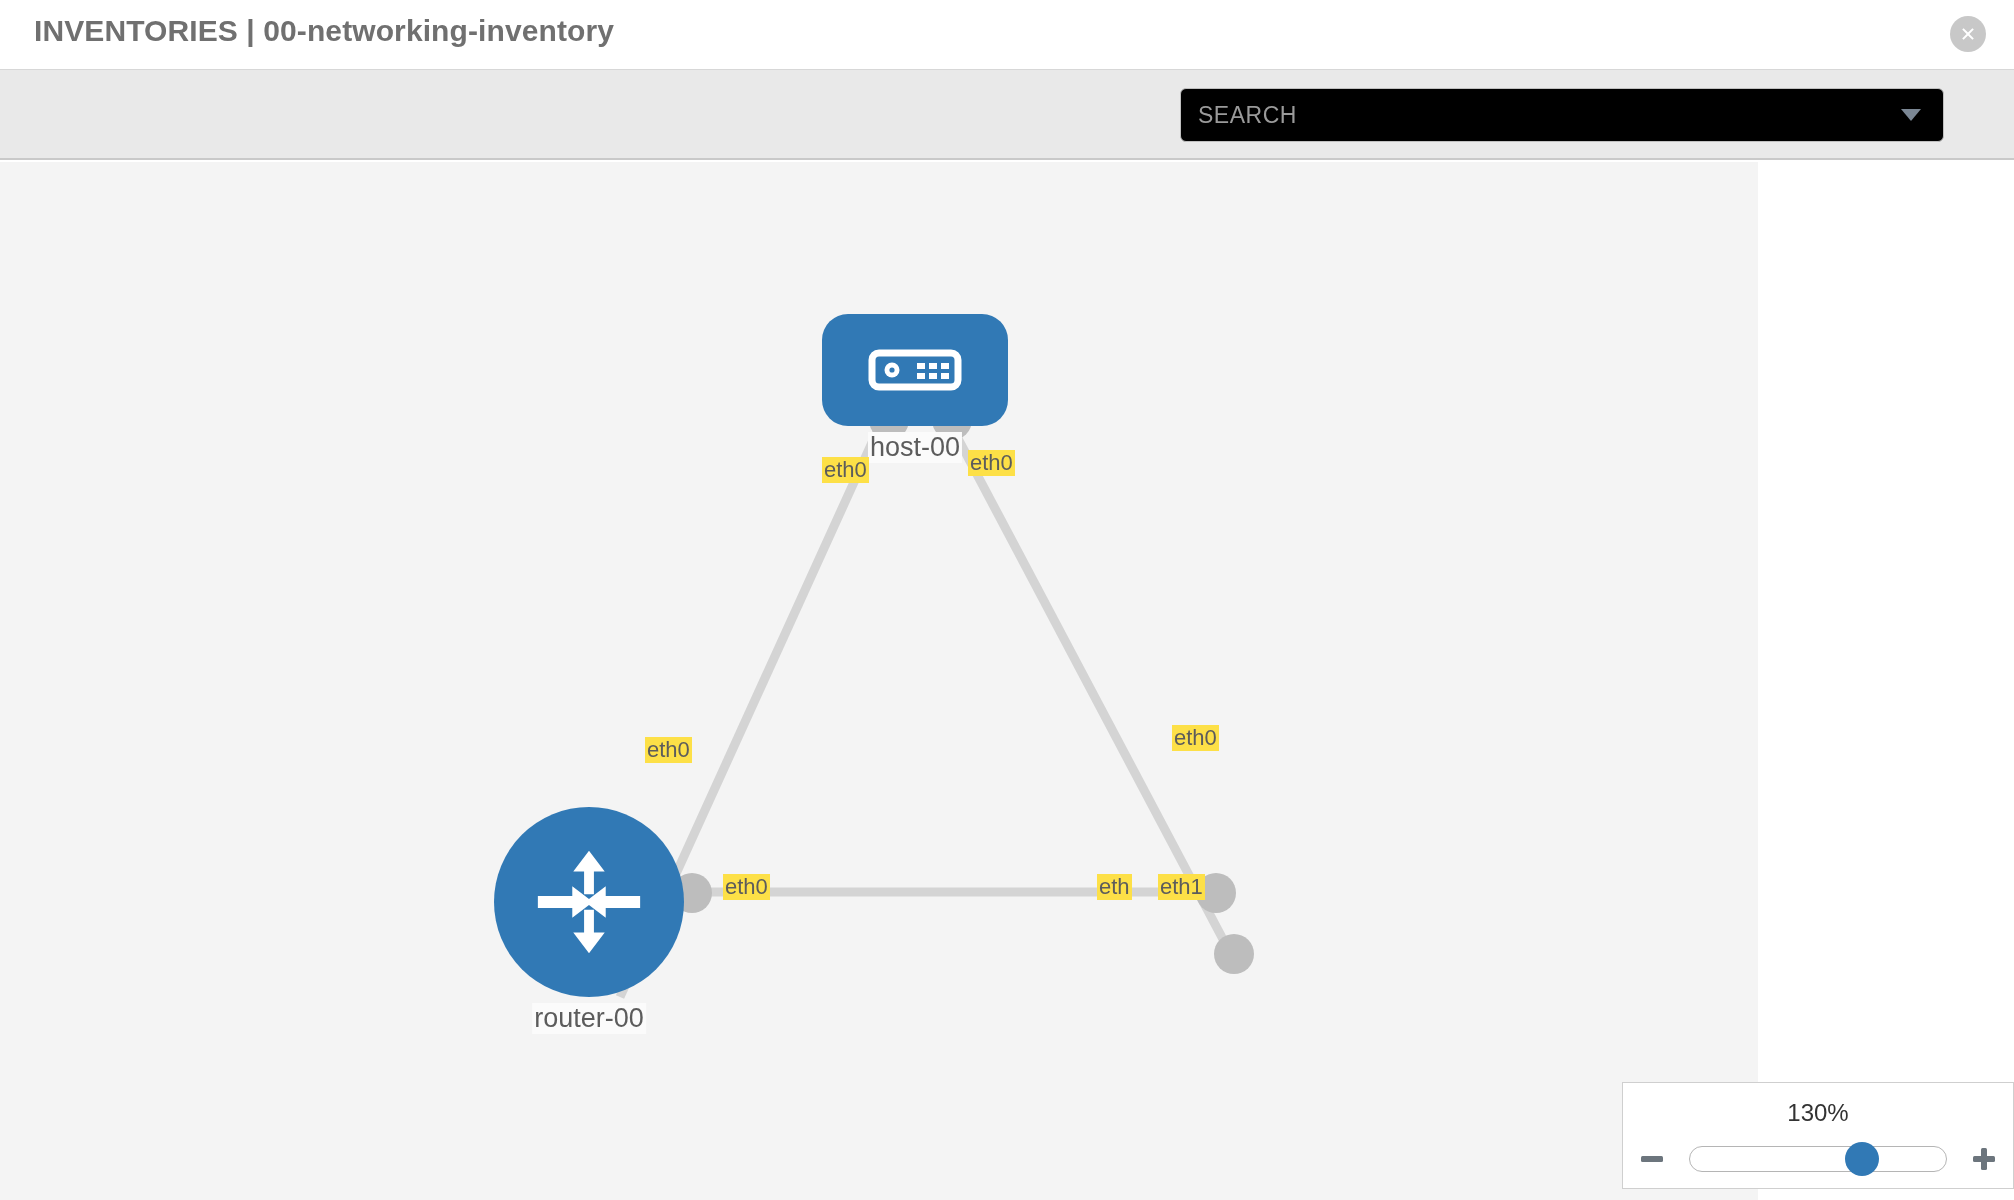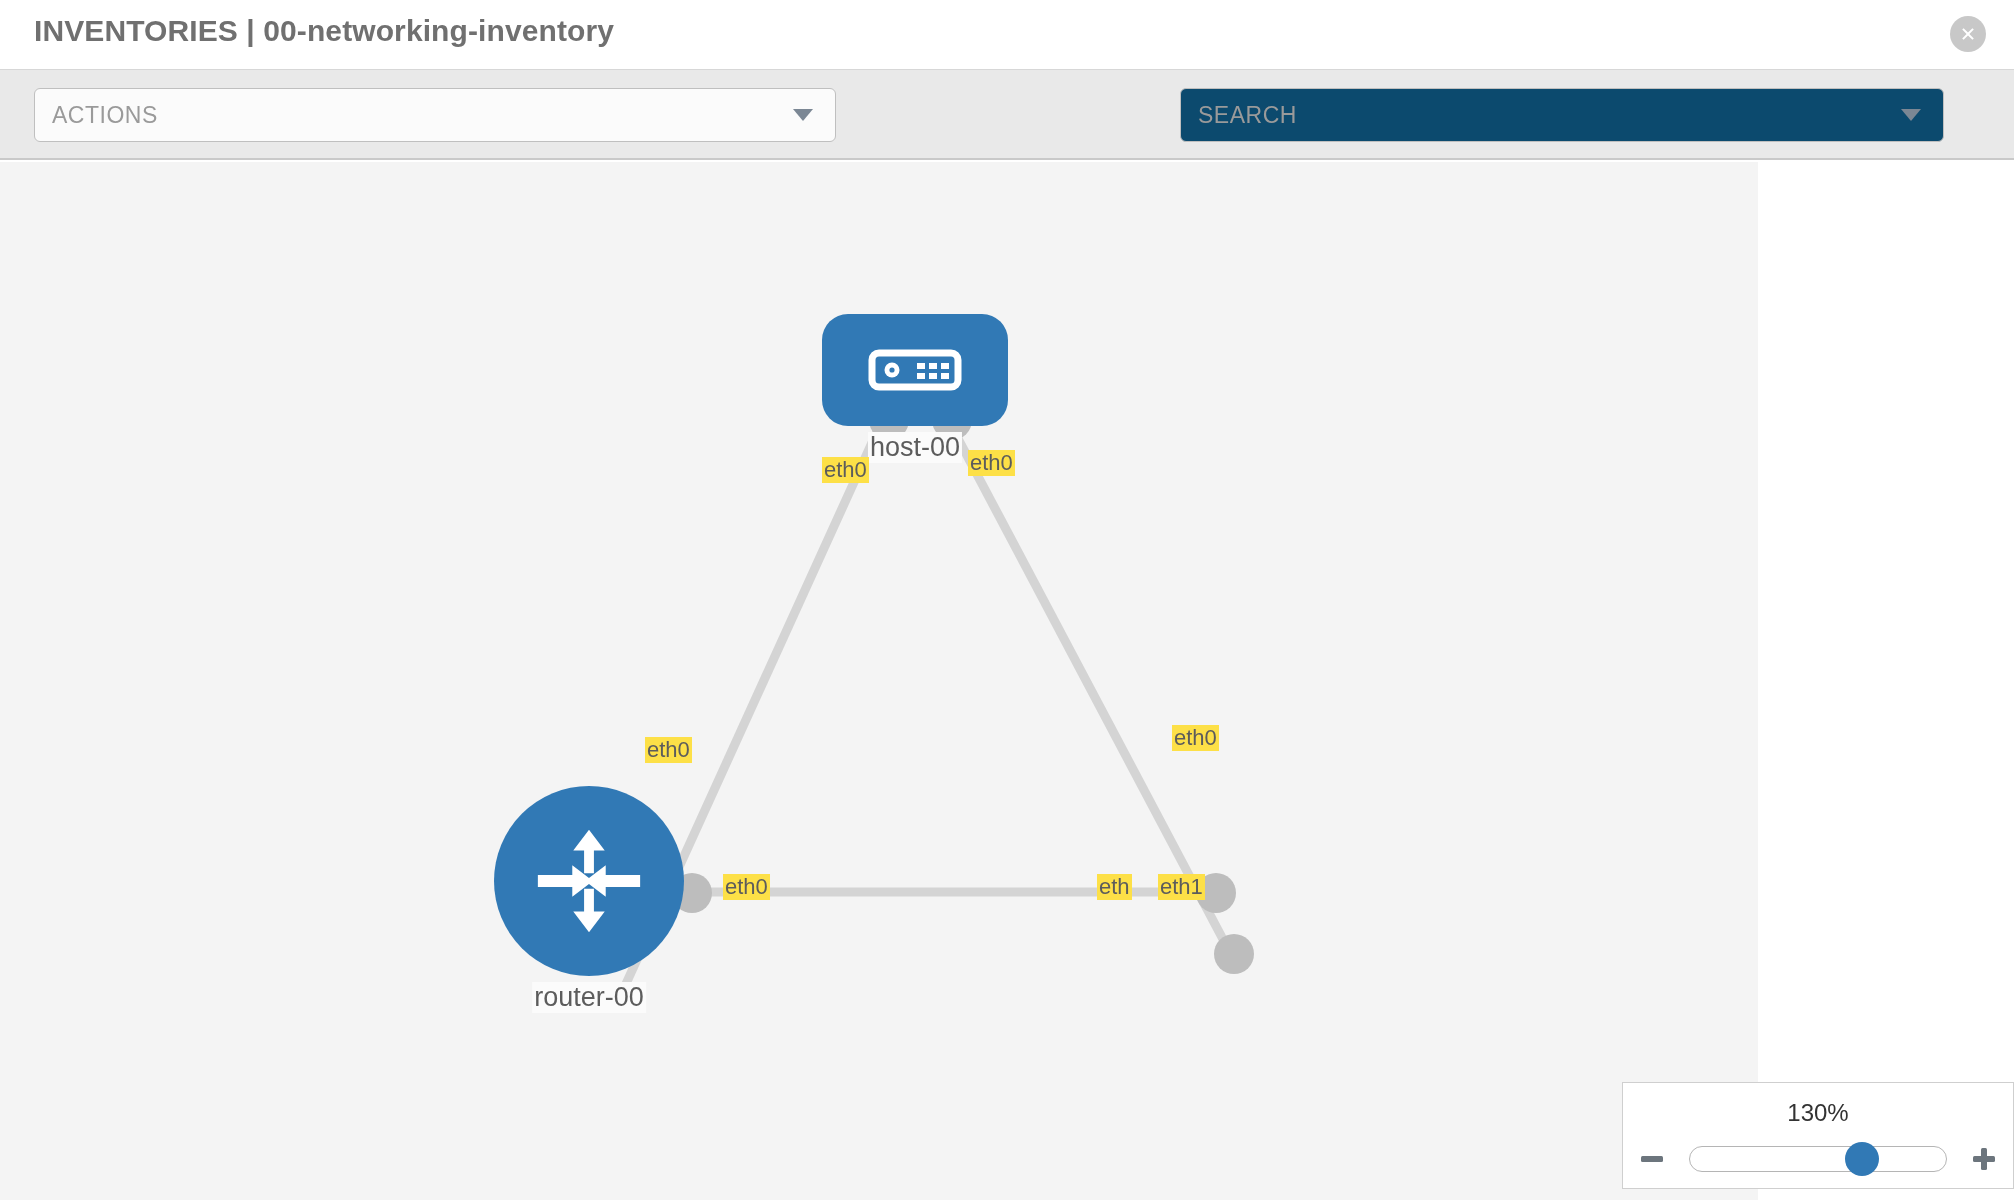--- a/index.html
+++ b/index.html
@@ -91,21 +91,21 @@
     align-items: center;
     justify-content: center;
   }
   #wrench-tool { left: 1040px; }
   #key-tool    { left: 1112px; }
 
   .search-box {
     position: absolute;
     left: 1180px; top: 18px;
     width: 764px; height: 54px;
-    background: #0c4a6e;
+    background: #000000;
     border: 1px solid #bfbfbf;
     border-radius: 6px;
     cursor: text;
   }
   .search-label {
     position: absolute;
     left: 17px; top: 13px;
     font-size: 23px;
     color: #9a9a9a;
     letter-spacing: 0.5px;
@@ -230,24 +230,20 @@
     <div class="close-btn">
       <svg width="20" height="20" viewBox="0 0 20 20" aria-hidden="true">
         <path d="M5.6 4.2 L10 8.6 L14.4 4.2 L15.8 5.6 L11.4 10 L15.8 14.4
                  L14.4 15.8 L10 11.4 L5.6 15.8 L4.2 14.4 L8.6 10 L4.2 5.6 Z" fill="#ffffff"></path>
       </svg>
     </div>
   </div>
 
   <div class="toolbar">
 
-    <div class="actions-select">
-      <span class="actions-label">ACTIONS</span>
-      <span class="caret"></span>
-    </div>
 
     <div class="tool-icon" id="wrench-tool">
       <svg width="34" height="34" viewBox="0 0 32 32" aria-hidden="true">
         <path d="M27.3 6.1a7.6 7.6 0 0 1-9.9 9.9L7.9 25.5a2.6 2.6 0 1 1-3.7-3.7
                  l9.5-9.5a7.6 7.6 0 0 1 9.9-9.9l-4.3 4.3 0.9 3.9 3.9 0.9 4.3-4.3z" fill="#7b8794"></path>
       </svg>
     </div>
 
     <div class="tool-icon" id="key-tool">
       <svg width="34" height="34" viewBox="0 0 32 32" aria-hidden="true">
@@ -290,21 +286,21 @@
           <rect x="62" y="21" width="8" height="6" fill="#ffffff"></rect>
           <rect x="74" y="21" width="8" height="6" fill="#ffffff"></rect>
           <rect x="50" y="31" width="8" height="6" fill="#ffffff"></rect>
           <rect x="62" y="31" width="8" height="6" fill="#ffffff"></rect>
           <rect x="74" y="31" width="8" height="6" fill="#ffffff"></rect>
         </svg>
       </div>
       <div class="node-label" style="top:118px;">host-00</div>
     </div>
 
-    <div class="node" style="left:494px; top:624px; width:190px; height:190px;">
+    <div class="node" style="left:494px; top:645px; width:190px; height:190px;">
       <div class="node-shape shape-circle" style="width:190px; height:190px;">
         <svg width="118" height="118" viewBox="0 0 120 120" aria-hidden="true">
           <g fill="#ffffff">
 
             <path d="M60 8 L76 29 L65 29 L65 52 L55 52 L55 29 L44 29 Z"></path>
 
             <path d="M60 112 L44 91 L55 91 L55 68 L65 68 L65 91 L76 91 Z"></path>
 
             <path d="M8 60 L8 54 L43 54 L43 44 L64 60 L43 76 L43 66 L8 66 Z"></path>
 

